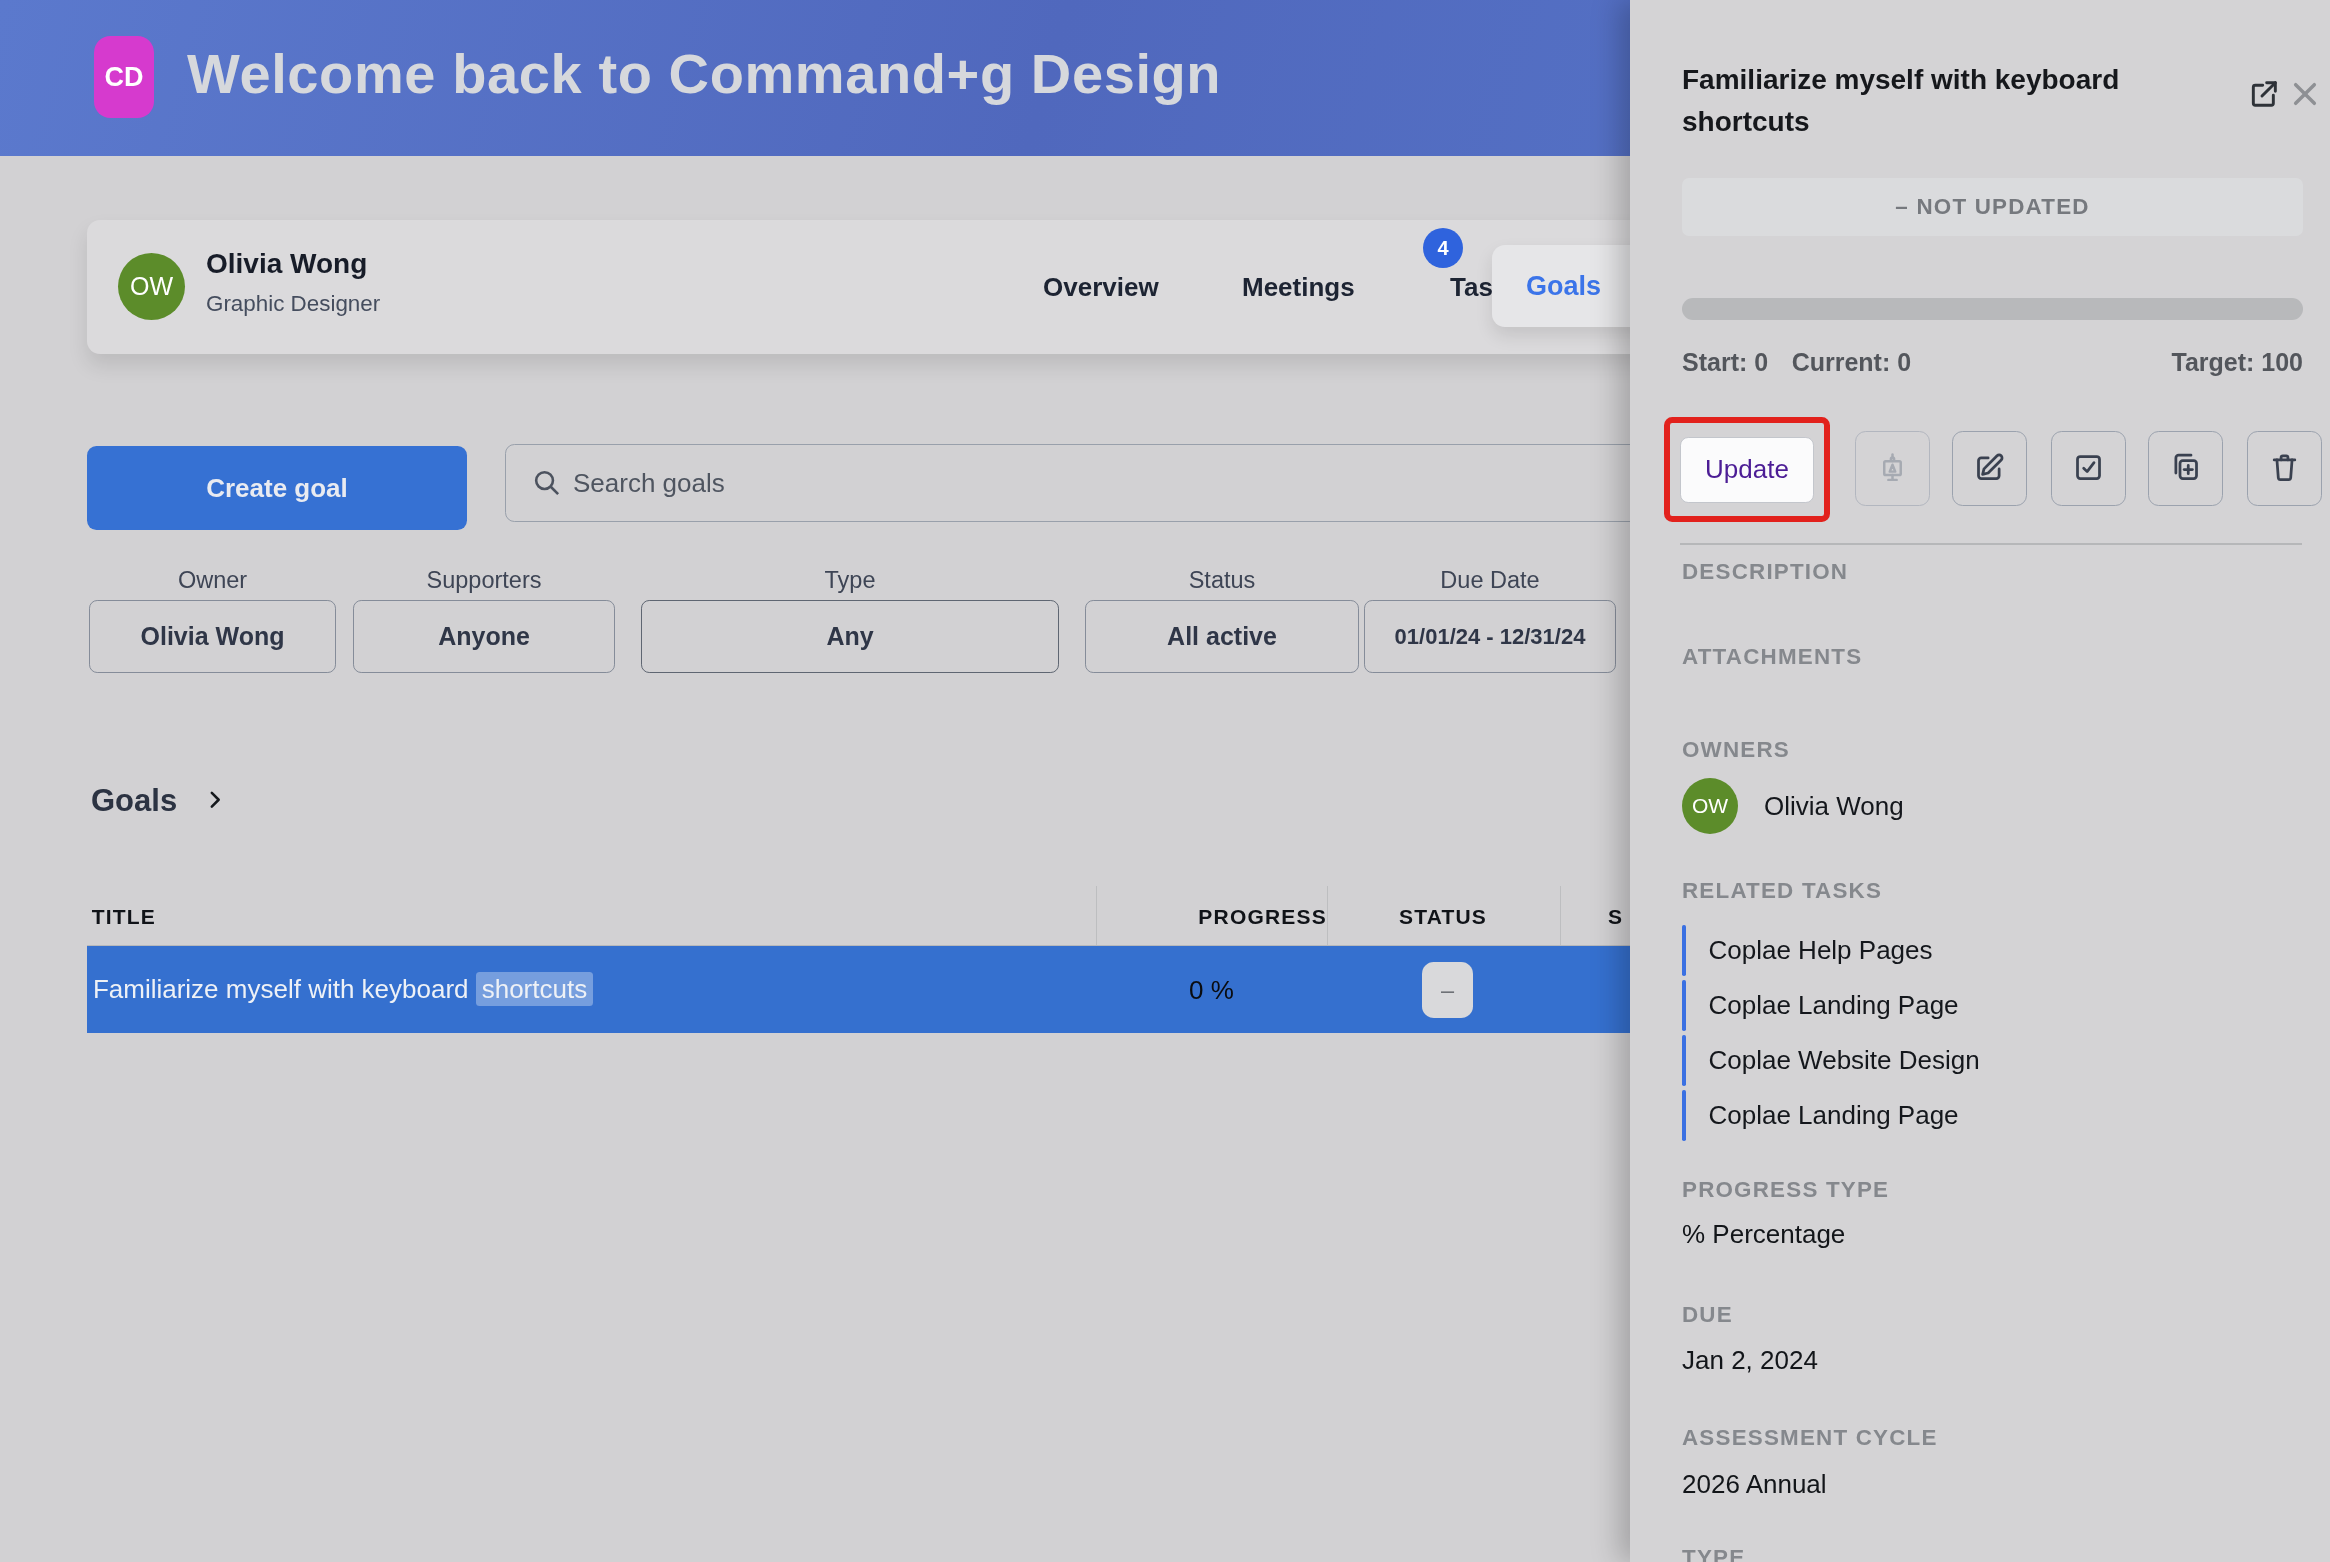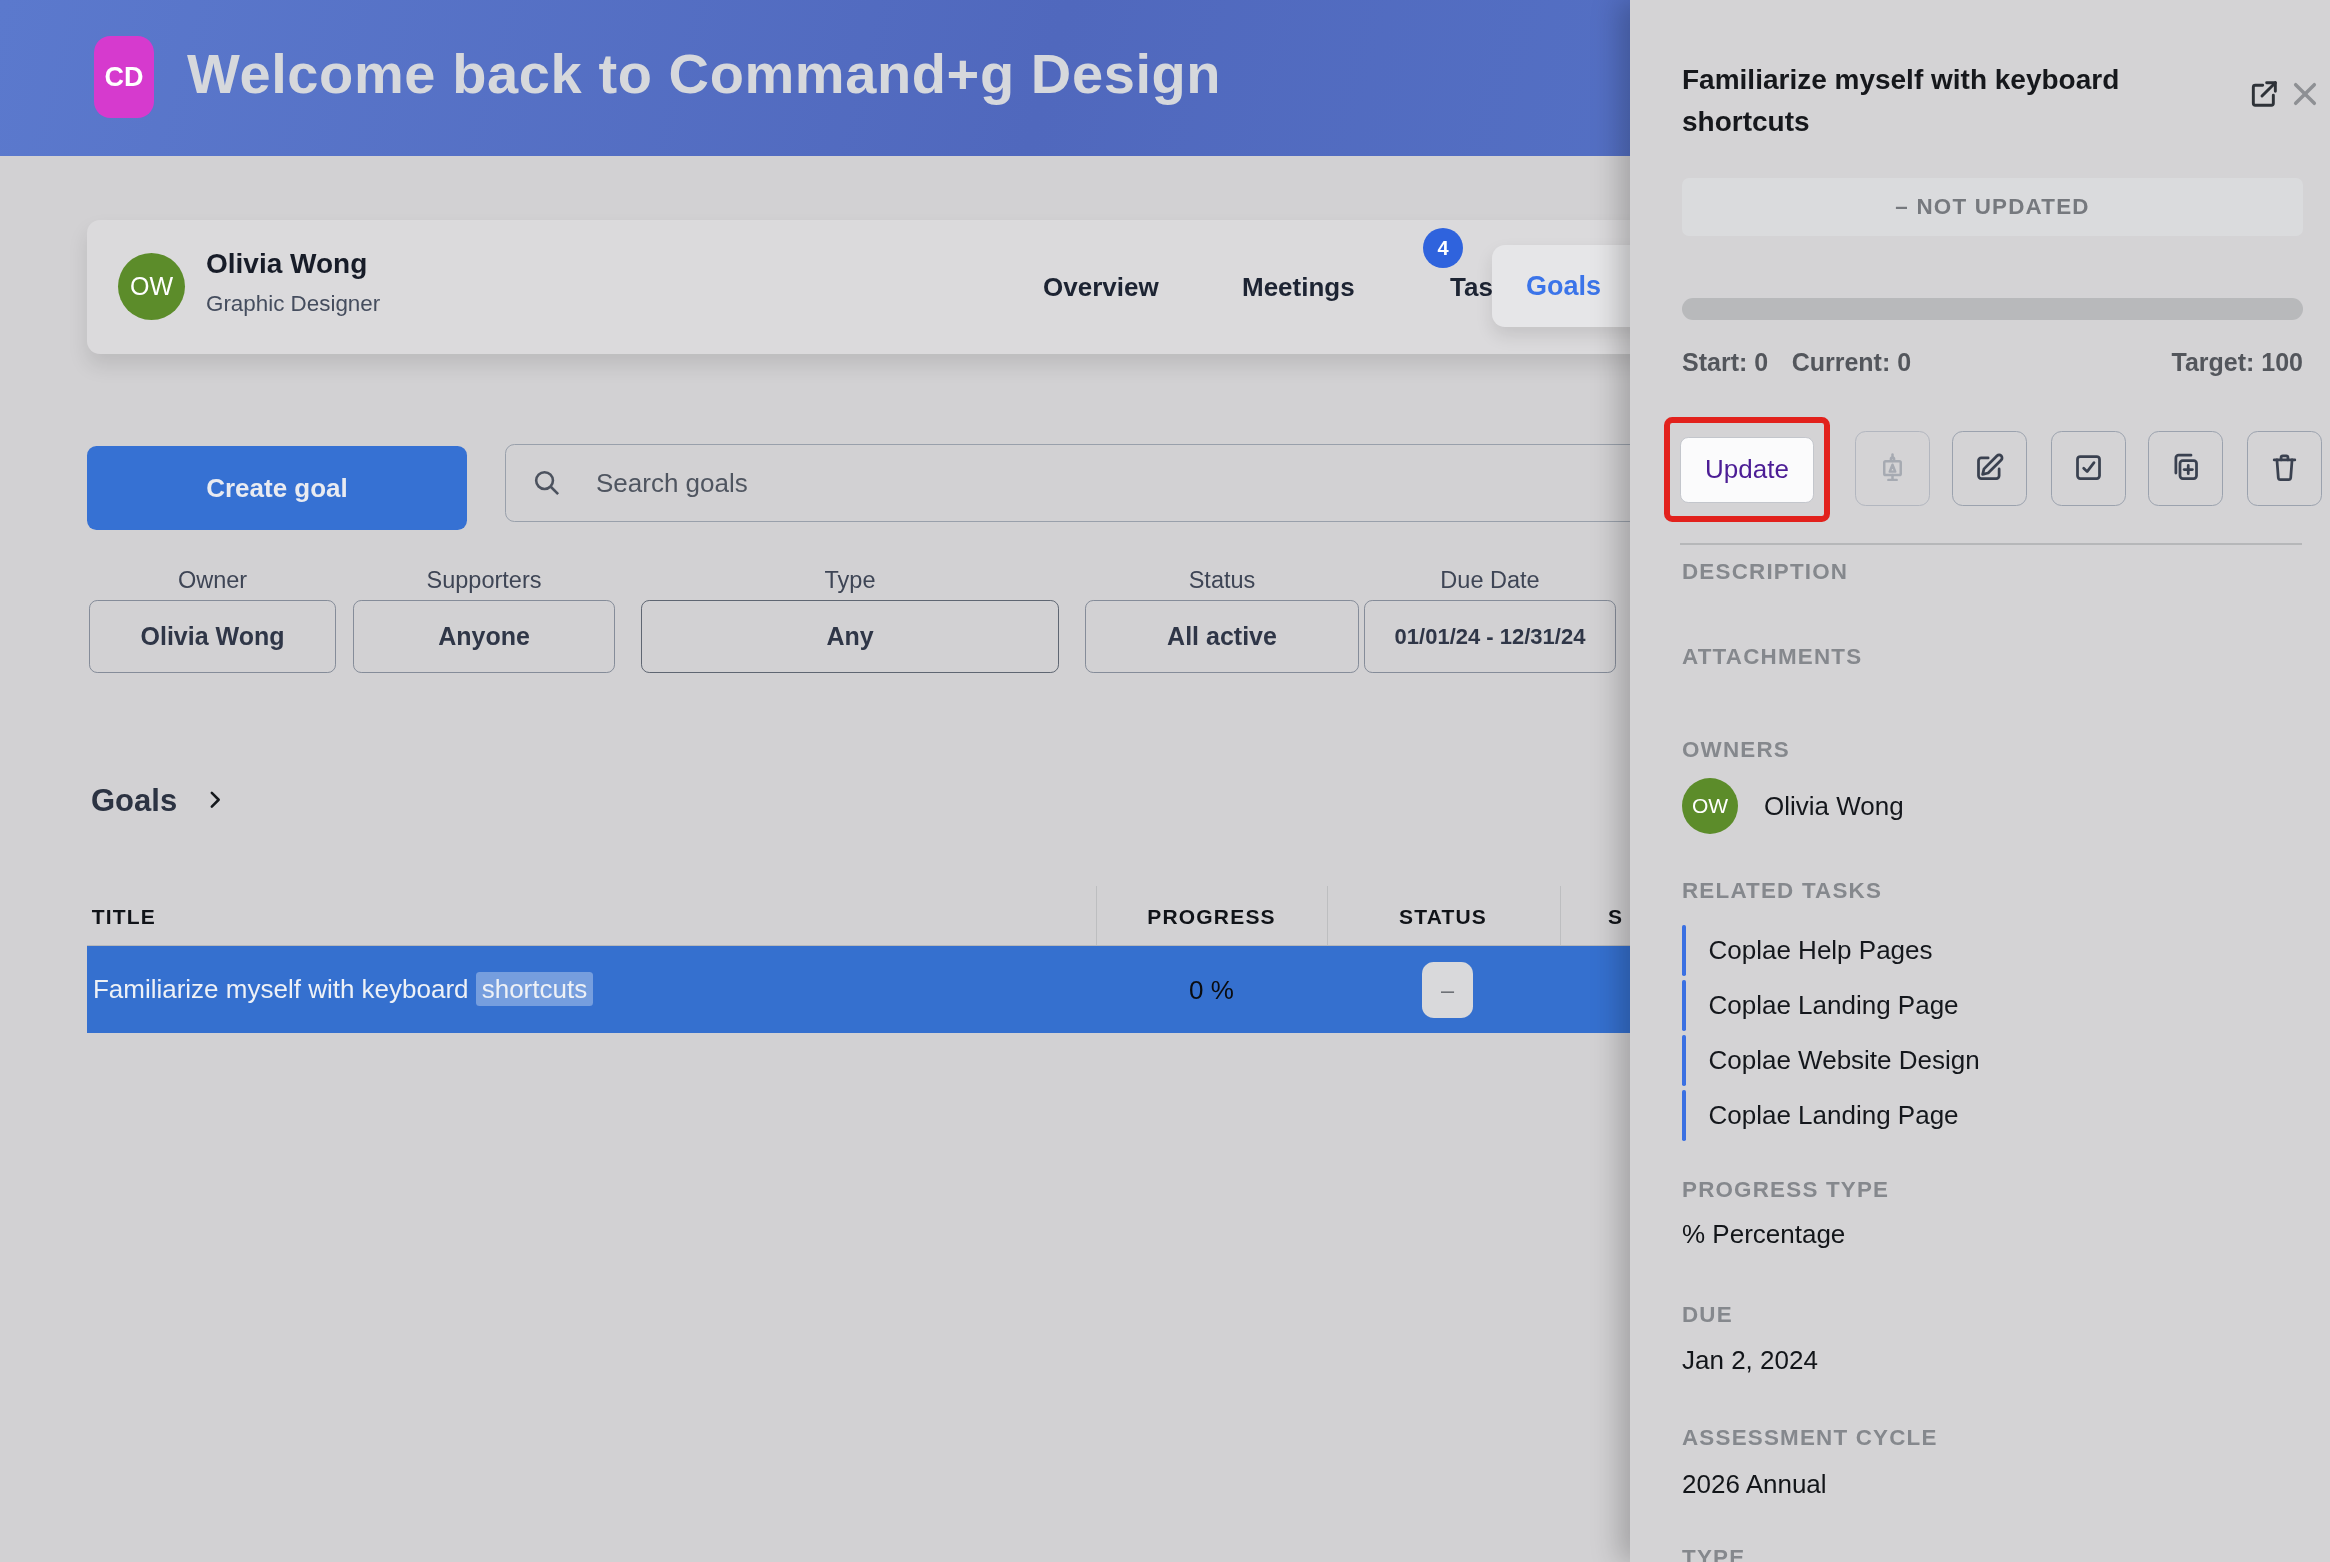--- a/index.html
+++ b/index.html
@@ -32,21 +32,21 @@
               background:#e6e6e8;box-shadow:0 8.2px 16.5px rgba(0,0,0,.10);}
   .goals-pill span{position:absolute;left:34px;top:26px;font-size:27px;font-weight:700;color:#3b74e9;}
 
   
   .create-goal{position:absolute;left:87px;top:446px;width:380px;height:84px;border:none;
                border-radius:9.4px;background:#3671d3;color:#e9ebf1;font-size:26px;font-weight:700;
                font-family:"Liberation Sans", sans-serif;cursor:pointer;}
   .search{position:absolute;left:505px;top:444px;width:1147px;height:78px;border:1.8px solid #99a0ab;
           border-radius:9.4px;display:flex;align-items:center;box-sizing:border-box;padding-left:25px;}
   .search svg{flex:0 0 auto;}
-  .search input{flex:1;border:none;outline:none;background:transparent;margin-left:32px;
+  .search input{flex:1;border:none;outline:none;background:transparent;margin-left:9px;
                 font-size:26px;color:#3e4450;font-family:"Liberation Sans", sans-serif;}
   .search input::placeholder{color:#4f5560;opacity:1;}
 
   
   .filter{position:absolute;top:567px;text-align:center;}
   .f-label{font-size:23.5px;color:#3e4555;margin-bottom:6px;}
   .f-box{height:73px;border:1.8px solid #858c99;border-radius:8.2px;box-sizing:border-box;
          display:flex;align-items:center;justify-content:center;
          font-size:25px;font-weight:700;color:#2f3647;cursor:pointer;}
   .f-box.strong{border-color:#5f6672;}
@@ -162,21 +162,21 @@
     <span class="c-label">Goals</span>
     <span>
       <svg width="23.5" height="23.5" viewBox="0 0 24 24" fill="none" stroke="#15181c" stroke-width="2.6" stroke-linecap="round" stroke-linejoin="round">
           <polyline points="9 5 16 12 9 19"></polyline>
         </svg>
     </span>
   </div>
 
   <div class="table">
     <span class="th" style="left:4.7px">TITLE</span>
-    <span class="th" style="left:1009px;width:231px;text-align:center">PROGRESS</span>
+    <span class="th" style="left:1009px;width:231px;text-align:right">PROGRESS</span>
     <span class="th" style="left:1240px;width:232px;text-align:center">STATUS</span>
     <span class="th" style="left:1521px">S</span>
     <span class="sep" style="left:1009px"></span>
     <span class="sep" style="left:1240px"></span>
     <span class="sep" style="left:1473px"></span>
     <div class="head-line"></div>
 
     <div class="row">
       <div class="row-title"><span>Familiarize myself with keyboard </span><span class="hl">shortcuts</span></div>
       <div class="row-progress">0 %</div>

